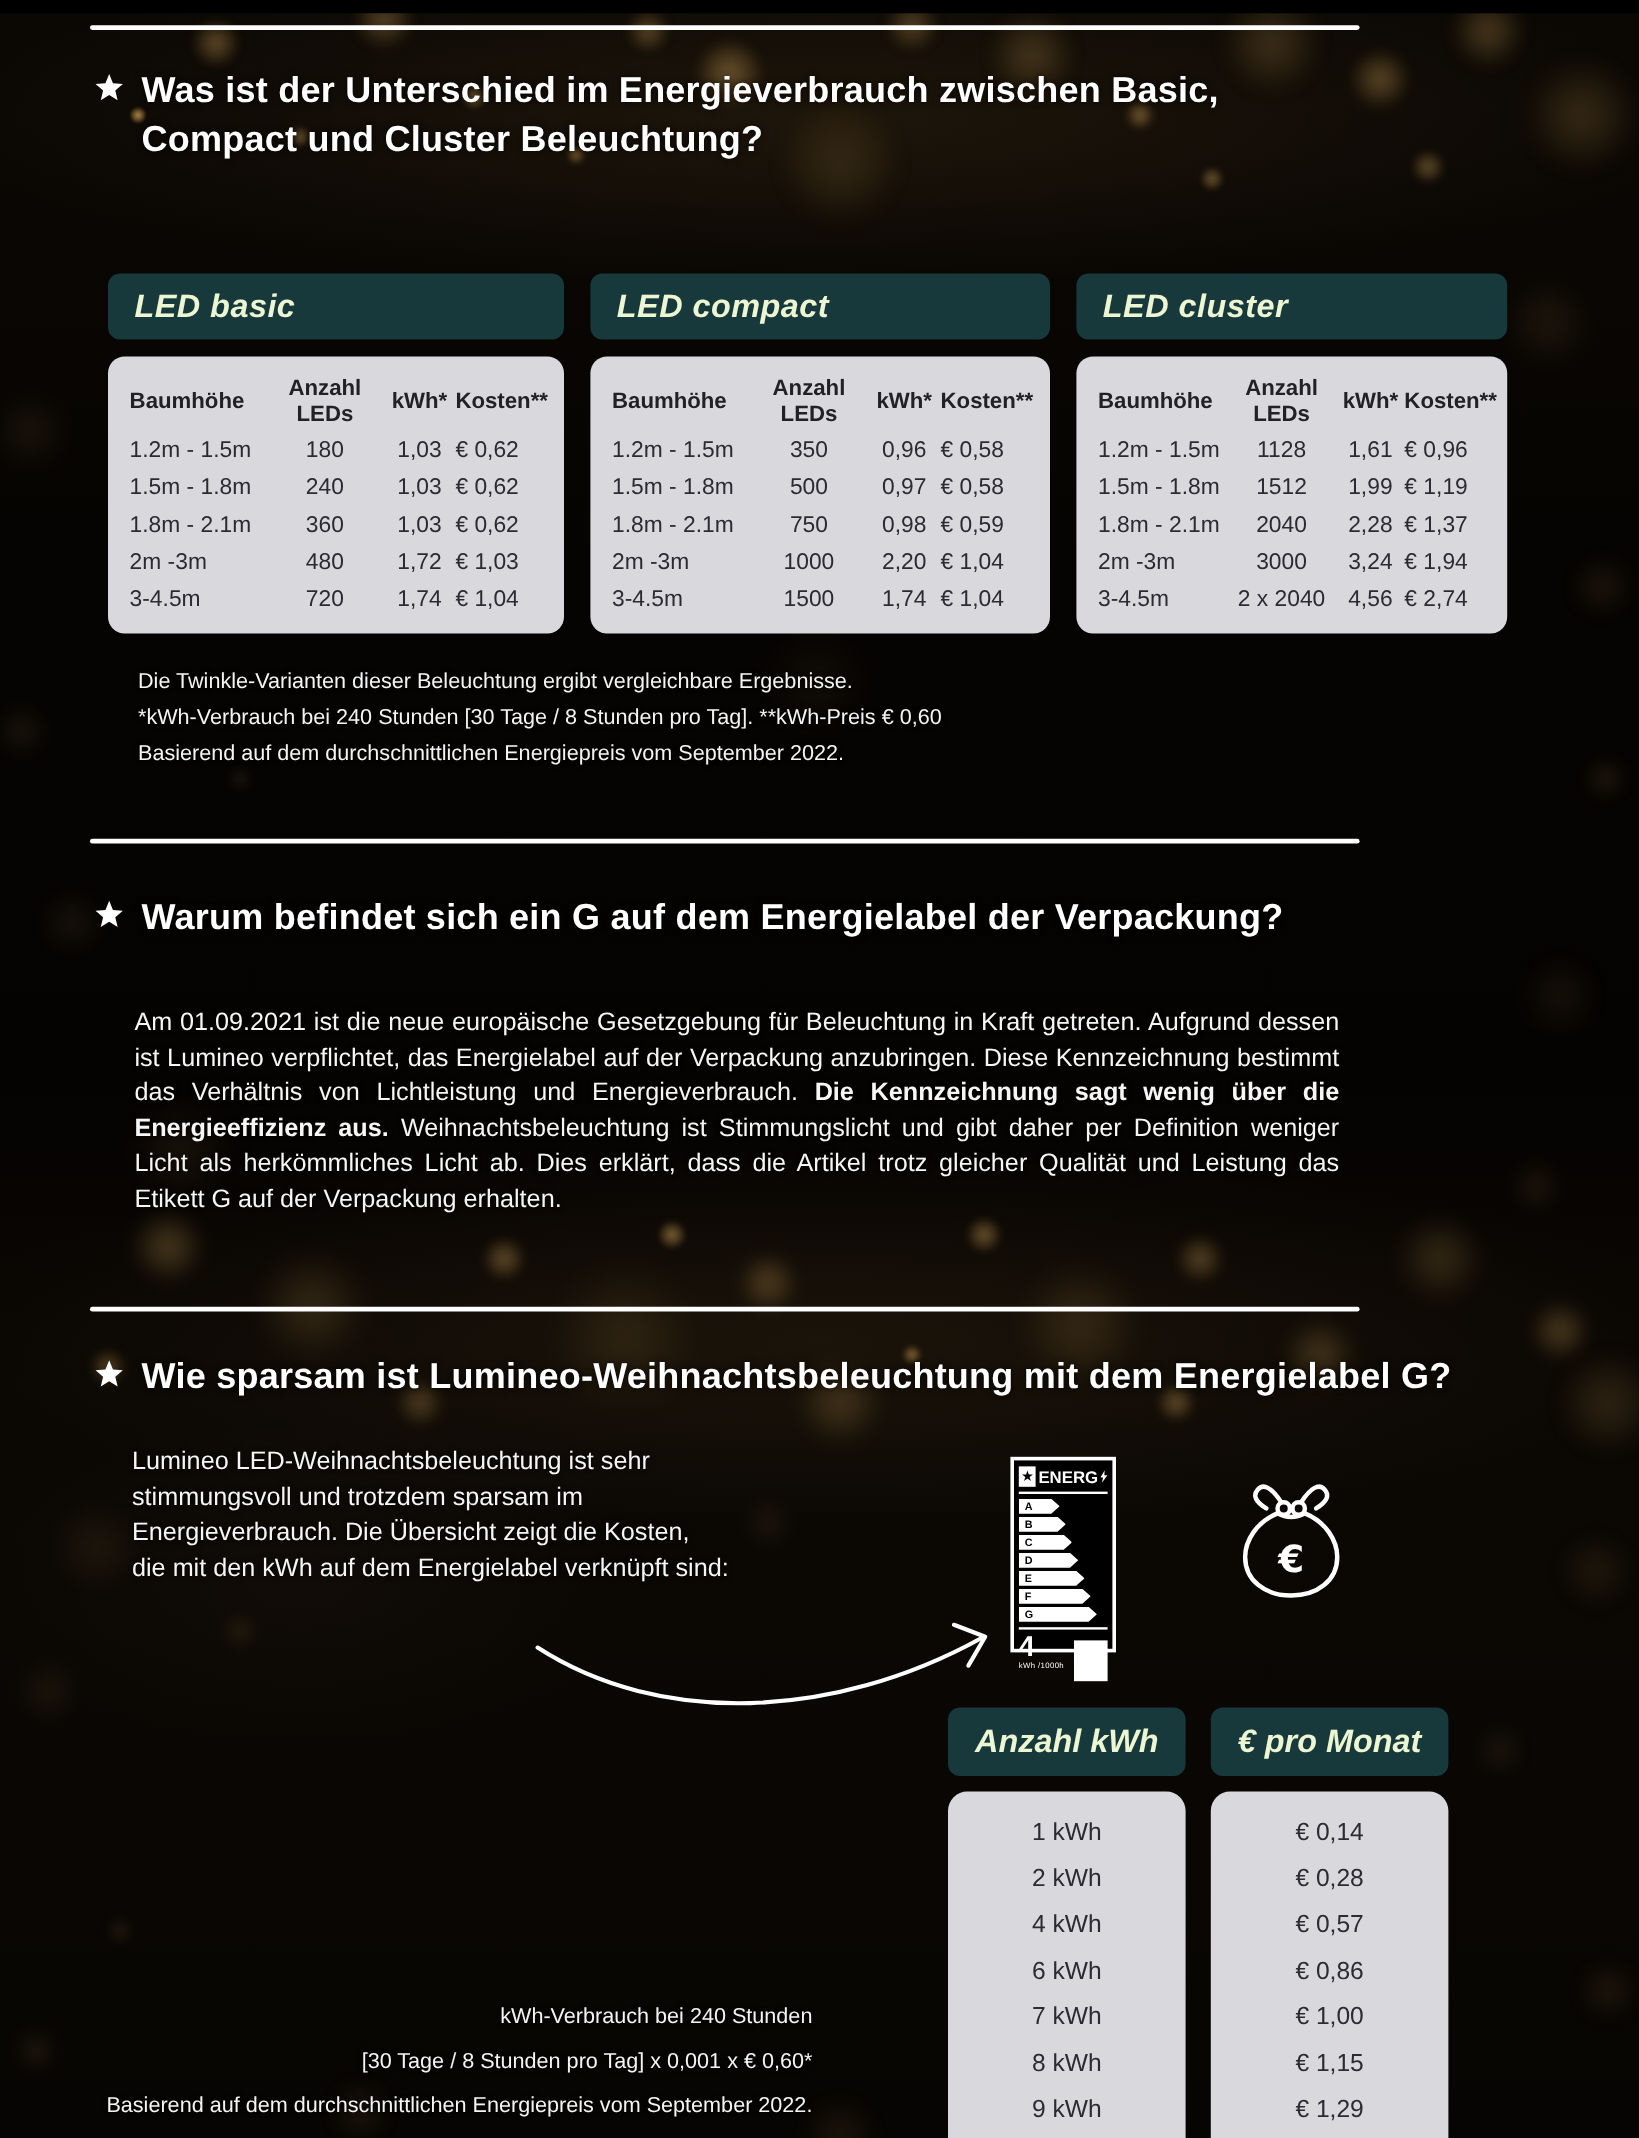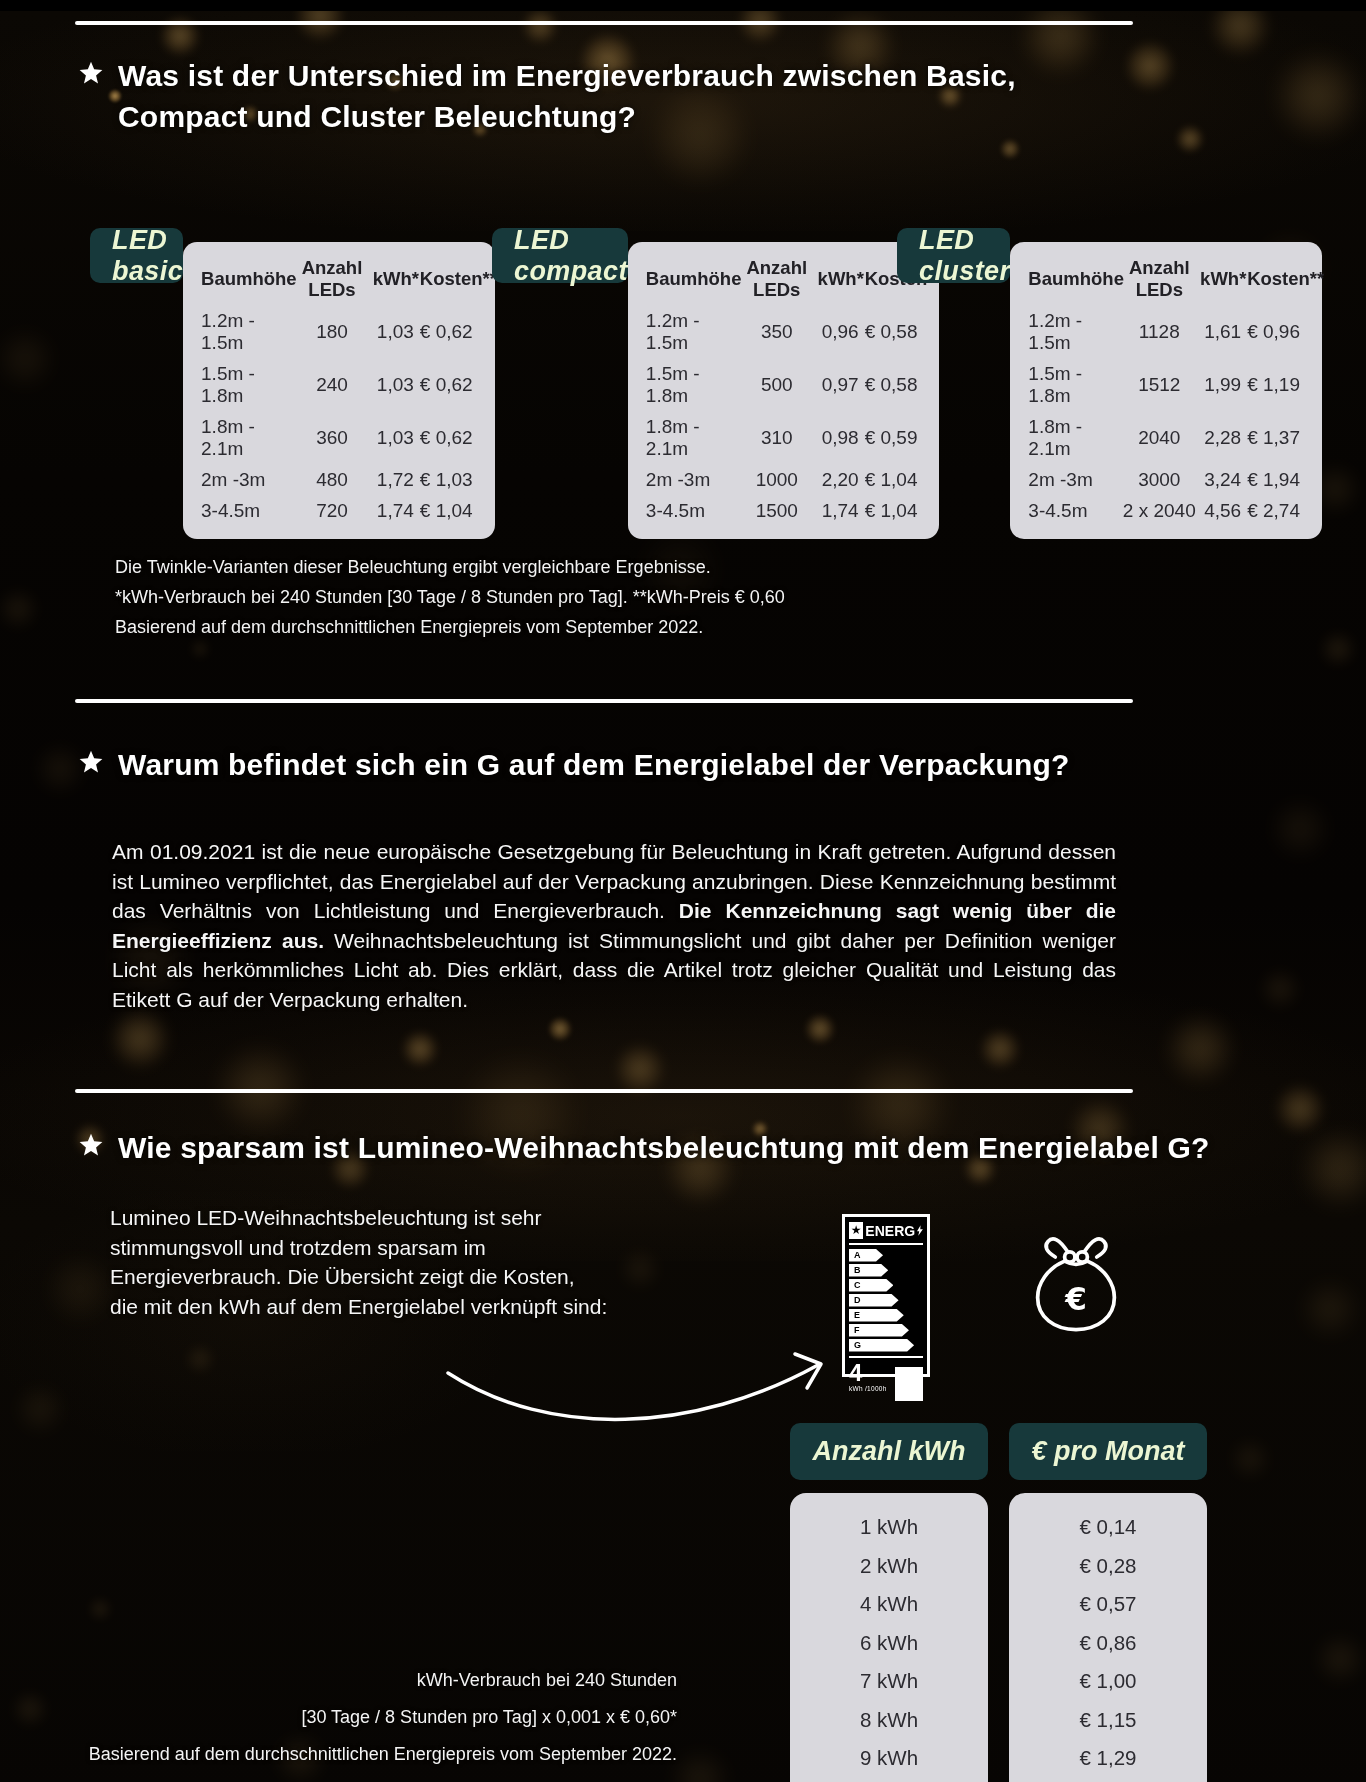--- a/index.html
+++ b/index.html
@@ -9,21 +9,21 @@
     font-family:"Liberation Sans","DejaVu Sans",sans-serif;color:#fff;
   }
   .bokeh-layer{position:absolute;inset:0;pointer-events:none;}
   .bokeh{position:absolute;border-radius:50%;}
   .haze{position:absolute;pointer-events:none;}
   .rule{position:absolute;left:75px;width:1058px;height:4px;background:#fff;border-radius:2px;}
   .heading{position:absolute;display:flex;align-items:flex-start;gap:14px;}
   .heading .star{flex:0 0 auto;margin-top:5px;}
   .heading .htext{font-size:30px;font-weight:700;line-height:41px;letter-spacing:.2px;text-shadow:0 0 6px rgba(0,0,0,.8);}
   .tables-row{position:absolute;left:90px;top:217px;display:flex;gap:22px;}
-  .led-col{display:flex;}
+  .led-col{display:flex;flex-direction:column;}
   .pill-header{
     height:55px;background:#17393b;border-radius:10px;display:flex;align-items:center;
     padding-left:22px;font-style:italic;font-size:27px;font-weight:600;color:#ecf6d3;letter-spacing:.4px;
   }
   .data-card{
     margin-top:14px;background:#d9d8dd;border-radius:14px;color:#2c2b31;
     padding:15px 12px 17px 18px;font-size:19px;
   }
   .grid4{display:grid;grid-template-columns:32% 29% 16% 23%;row-gap:9px;align-items:center;}
   .grid4 .c0{text-align:left;}
@@ -180,35 +180,35 @@
             <div class="hdr c3">Kosten**</div>
             <div class="c0">1.2m - 1.5m</div>
             <div class="c1">350</div>
             <div class="c2">0,96</div>
             <div class="c3">€ 0,58</div>
             <div class="c0">1.5m - 1.8m</div>
             <div class="c1">500</div>
             <div class="c2">0,97</div>
             <div class="c3">€ 0,58</div>
             <div class="c0">1.8m - 2.1m</div>
-            <div class="c1">310</div>
+            <div class="c1">750</div>
             <div class="c2">0,98</div>
             <div class="c3">€ 0,59</div>
             <div class="c0">2m -3m</div>
             <div class="c1">1000</div>
             <div class="c2">2,20</div>
             <div class="c3">€ 1,04</div>
             <div class="c0">3-4.5m</div>
             <div class="c1">1500</div>
             <div class="c2">1,74</div>
             <div class="c3">€ 1,04</div>
           </div>
         </div>
       </div>
-      <div class="led-col" style="width: 408px;">
+      <div class="led-col" style="width: 359px;">
         <div class="pill-header">LED cluster</div>
         <div class="data-card">
           <div class="grid4">
             <div class="hdr c0">Baumhöhe</div>
             <div class="hdr c1">Anzahl LEDs</div>
             <div class="hdr c2">kWh*</div>
             <div class="hdr c3">Kosten**</div>
             <div class="c0">1.2m - 1.5m</div>
             <div class="c1">1128</div>
             <div class="c2">1,61</div>

